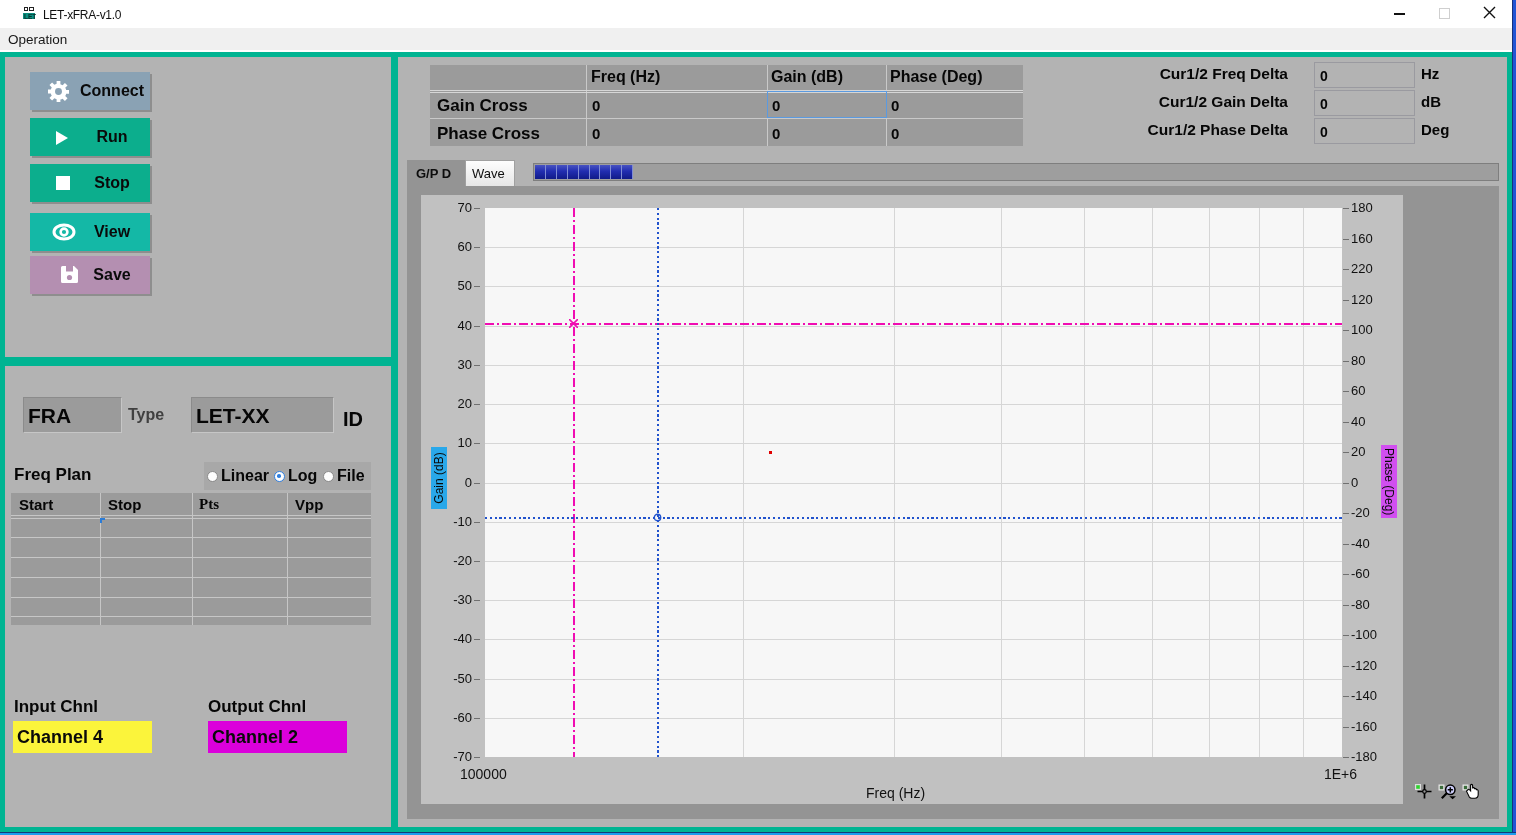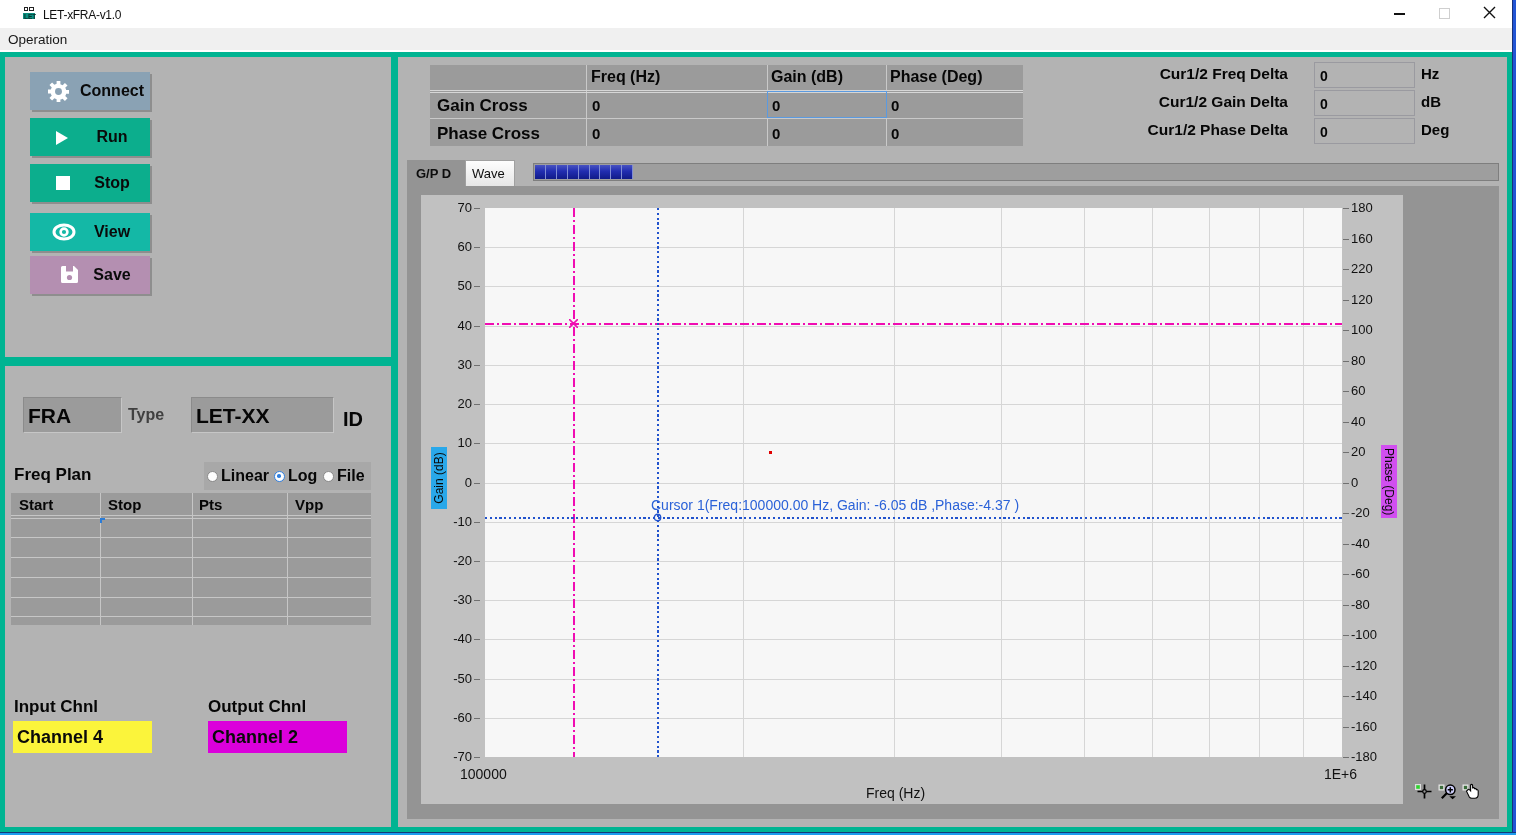--- a/index.html
+++ b/index.html
@@ -101,21 +101,21 @@
     <div class="abs" style="left:276px;top:0;width:1px;height:132px;background:#c6c6c6;"></div>
     <div class="abs" style="left:0;top:22px;width:360px;height:1px;background:#c6c6c6;"></div>
     <div class="abs" style="left:0;top:25px;width:360px;height:1px;background:#c6c6c6;"></div>
     <div class="abs" style="left:0;top:44px;width:360px;height:1px;background:#c6c6c6;"></div>
     <div class="abs" style="left:0;top:64px;width:360px;height:1px;background:#c6c6c6;"></div>
     <div class="abs" style="left:0;top:84px;width:360px;height:1px;background:#c6c6c6;"></div>
     <div class="abs" style="left:0;top:104px;width:360px;height:1px;background:#c6c6c6;"></div>
     <div class="abs" style="left:0;top:123px;width:360px;height:1px;background:#c6c6c6;"></div>
     <div class="abs b" style="left:8px;top:3px;font-size:15px;color:#060606;">Start</div>
     <div class="abs b" style="left:97px;top:3px;font-size:15px;color:#060606;">Stop</div>
-    <div class="abs b" style="left:188px;top:3px;font-size:15px;color:#060606;">Pts</div>
+    <div class="abs b" style="left:188px;top:3px;font-size:15px;color:#060606;font-family:Liberation Serif, serif;">Pts</div>
     <div class="abs b" style="left:284px;top:3px;font-size:15px;color:#060606;">Vpp</div>
     <div class="abs" style="left:89px;top:25px;width:5px;height:2px;background:#2b7cd8;"></div>
     <div class="abs" style="left:89px;top:25px;width:2px;height:5px;background:#2b7cd8;"></div>
   </div>
 
   <div class="abs b" style="left:14px;top:697px;font-size:17px;color:#060606;">Input Chnl</div>
   <div class="abs" style="left:13px;top:721px;width:139px;height:32px;background:#fbf43b;"></div>
   <div class="abs b" style="left:17px;top:727px;font-size:18px;color:#0a0a0a;">Channel 4</div>
   <div class="abs b" style="left:208px;top:697px;font-size:17px;color:#060606;">Output Chnl</div>
   <div class="abs" style="left:208px;top:721px;width:139px;height:32px;background:#db00db;"></div>
@@ -268,21 +268,20 @@
   <div class="abs" style="left:485px;top:322.5px;width:857px;height:2px;background:repeating-linear-gradient(90deg,#f00db2 0 9px,transparent 9px 12px,#f00db2 12px 14px,transparent 14px 17px);"></div>
   <div class="abs" style="left:572.5px;top:208px;width:2px;height:549px;background:repeating-linear-gradient(180deg,#f00db2 0 9px,transparent 9px 12px,#f00db2 12px 14px,transparent 14px 17px);"></div>
   <svg class="abs" style="left:569px;top:319px;" width="9" height="9" viewBox="0 0 9 9">
       <path d="M0 0 L9 9 M9 0 L0 9" stroke="#f00db2" stroke-width="1.6"></path>
     </svg>
   <div class="abs" style="left:485px;top:516.5px;width:857px;height:2px;background:repeating-linear-gradient(90deg,#2153cd 0 2.2px,transparent 2.2px 4.8px);"></div>
   <div class="abs" style="left:656.5px;top:208px;width:2px;height:549px;background:repeating-linear-gradient(180deg,#2153cd 0 2.2px,transparent 2.2px 4.8px);"></div>
   <svg class="abs" style="left:653px;top:513px;" width="9" height="9" viewBox="0 0 9 9">
       <circle cx="4.5" cy="4.5" r="3.2" fill="none" stroke="#2153cd" stroke-width="1.4"></circle>
     </svg>
-  <div class="abs" style="left:651px;top:497px;font-size:14px;color:#2b62d8;">Cursor 1(Freq:100000.00 Hz, Gain: -6.05 dB ,Phase:-4.37 )</div>
   <div class="abs" style="left:769px;top:451px;width:3px;height:3px;background:#e00000;"></div>
   <svg class="abs" style="left:1414px;top:783px;" width="20" height="17" viewBox="0 0 20 17">
     <rect x="1" y="1" width="6" height="6" fill="#dddddd"></rect>
     <rect x="2.2" y="2.2" width="3.6" height="3.6" fill="#2ed42e"></rect>
     <path d="M10.5 1.5 V15.5 M3.5 8.5 H17.5" stroke="#000" stroke-width="1.7"></path>
     <circle cx="10.5" cy="8.5" r="1.8" fill="#949494" stroke="#000" stroke-width="1.2"></circle>
   </svg>
   <svg class="abs" style="left:1438px;top:783px;" width="20" height="17" viewBox="0 0 20 17">
     <rect x="0.5" y="1.5" width="6" height="6" fill="#e6e6e6"></rect>
     <rect x="1.8" y="2.8" width="3.4" height="3.4" fill="#3a6b3a"></rect>

